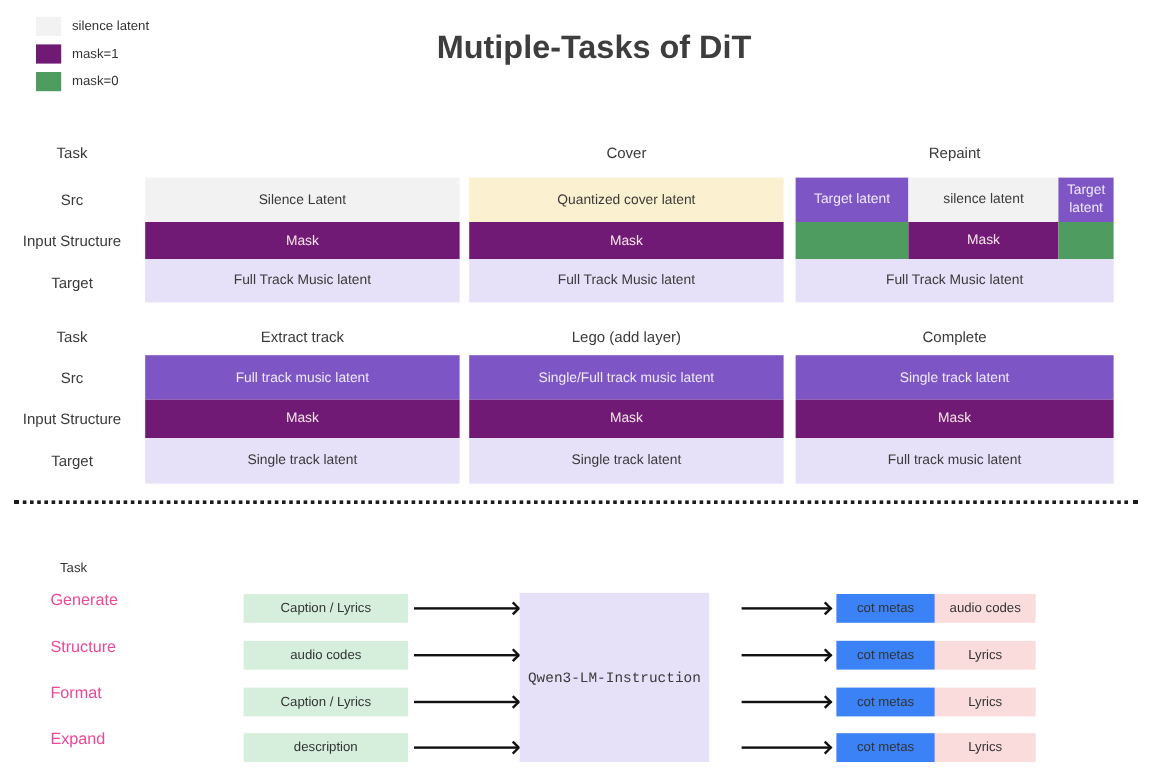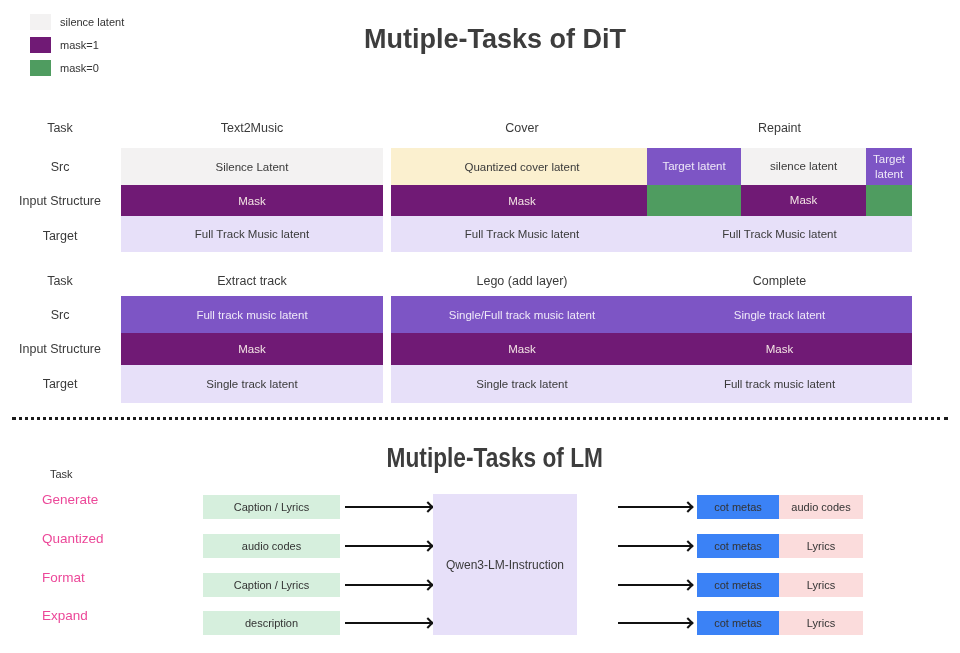--- a/index.html
+++ b/index.html
@@ -32,21 +32,21 @@
              font-weight:600;color:#3d3d3d;letter-spacing:0px;}
   .st-dit{top:24px;}
   .st-lm{top:443px;}
   .condensed{display:inline-block;transform:scaleX(.84);transform-origin:center;}
 
   
   .rlabel{position:absolute;left:4px;width:112px;text-align:center;font-size:12.5px;color:#3a3a3a;}
   .hdr{position:absolute;text-align:center;font-size:12.5px;color:#3a3a3a;}
   .c1{left:121px;width:262px;}
   .c2{left:391px;width:262px;}
-  .c3{left:647px;width:265px;}
+  .c3{left:663px;width:265px;}
   .h1{top:121px;}
   .h2{top:274px;}
   .cell{position:absolute;display:flex;align-items:center;justify-content:center;
         font-size:11.5px;text-align:center;}
   .r1src{top:148px;height:37px;}
   .r1mask{top:185px;height:31px;}
   .r1tgt{top:216px;height:36px;}
   .r2src{top:296px;height:37px;}
   .r2mask{top:333px;height:32px;}
   .r2tgt{top:365px;height:38px;}
@@ -62,22 +62,22 @@
   
   .lm-task-label{position:absolute;left:50px;top:468px;font-size:11px;color:#333;}
   .lm-row-label{position:absolute;left:42px;font-size:13.5px;color:#ec4899;}
   .lla{top:492px;} .llb{top:531px;} .llc{top:570px;} .lld{top:608px;}
   .lbox{position:absolute;height:24px;display:flex;align-items:center;justify-content:center;
         font-size:11px;color:#333;}
   .gbox{left:203px;width:137px;}
   .obox-blue{left:697px;width:82px;}
   .obox-pink{left:779px;width:84px;}
   .ya{top:495px;} .yb{top:534px;} .yc{top:573px;} .yd{top:611px;}
-  .model-box{position:absolute;left:433px;top:494px;width:144px;height:141px;
-             display:flex;align-items:center;justify-content:center;font-size:12px;color:#3a3a3a;}
+  .model-box{position:absolute;left:433px;top:494px;width:158px;height:141px;
+             display:flex;align-items:center;justify-content:center;font-size:12px;color:#3a3a3a;font-family:Liberation Mono, monospace;}
   .arrow{position:absolute;height:2px;background:#111;}
   .arrow::after{content:'';position:absolute;right:-1px;top:-3.5px;width:8px;height:8px;
                 border-top:2px solid #111;border-right:2px solid #111;
                 transform:rotate(45deg);box-sizing:border-box;}
   .arrow-l{left:345px;width:86px;}
   .arrow-r{left:618px;width:73px;}
   .aa{top:506px;} .ab{top:545px;} .ac{top:584px;} .ad{top:622px;}
 </style>
 </head>
 <body>
@@ -99,21 +99,20 @@
     </div>
   </div>
 
   <div class="sec-title st-dit">Mutiple-Tasks of DiT</div>
 
   <div class="rlabel" style="top:121px">Task</div>
   <div class="rlabel" style="top:160px">Src</div>
   <div class="rlabel" style="top:194px">Input Structure</div>
   <div class="rlabel" style="top:229px">Target</div>
 
-  <div class="hdr c1 h1">Text2Music</div>
   <div class="cell c1 r1src bg-silence">Silence Latent</div>
   <div class="cell c1 r1mask bg-mask1 tx-light">Mask</div>
   <div class="cell c1 r1tgt bg-noised">Full Track Music latent</div>
 
   <div class="hdr c2 h1">Cover</div>
   <div class="cell c2 r1src bg-quantized">Quantized cover latent</div>
   <div class="cell c2 r1mask bg-mask1 tx-light">Mask</div>
   <div class="cell c2 r1tgt bg-noised">Full Track Music latent</div>
 
   <div class="hdr c3 h1">Repaint</div>
@@ -144,25 +143,24 @@
   <div class="cell c2 r2mask bg-mask1 tx-light">Mask</div>
   <div class="cell c2 r2tgt bg-noised">Single track latent</div>
 
   <div class="hdr c3 h2">Complete</div>
   <div class="cell c3 r2src bg-normal tx-lav">Single track latent</div>
   <div class="cell c3 r2mask bg-mask1 tx-light">Mask</div>
   <div class="cell c3 r2tgt bg-noised">Full track music latent</div>
 
   <div class="sep"></div>
 
-  <div class="sec-title st-lm"><span class="condensed">Mutiple-Tasks of LM</span></div>
   <div class="lm-task-label">Task</div>
 
   <div class="lm-row-label lla">Generate</div>
-  <div class="lm-row-label llb">Quantized</div>
+  <div class="lm-row-label llb">Structure</div>
   <div class="lm-row-label llc">Format</div>
   <div class="lm-row-label lld">Expand</div>
 
   <div class="lbox gbox ya bg-mint">Caption / Lyrics</div>
   <div class="lbox gbox yb bg-mint">audio codes</div>
   <div class="lbox gbox yc bg-mint">Caption / Lyrics</div>
   <div class="lbox gbox yd bg-mint">description</div>
 
   <div class="arrow arrow-l aa"></div>
   <div class="arrow arrow-l ab"></div>

